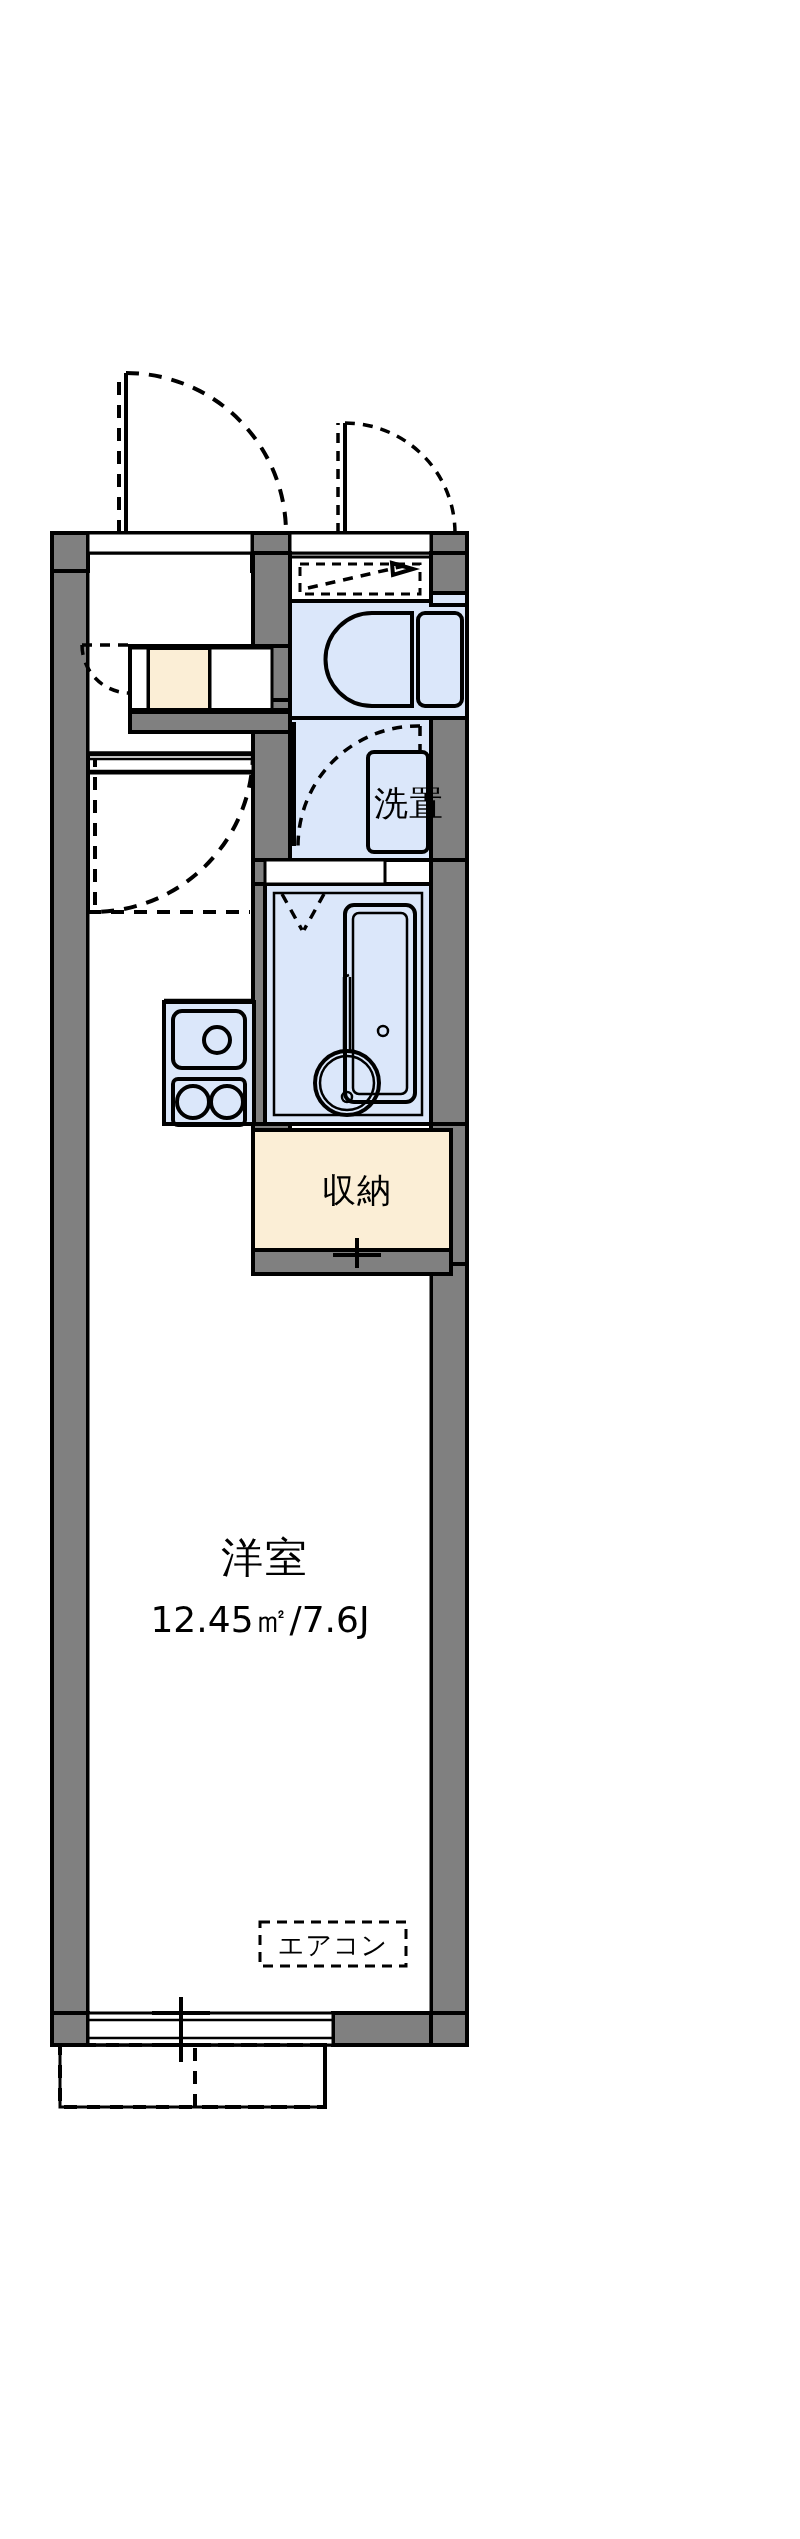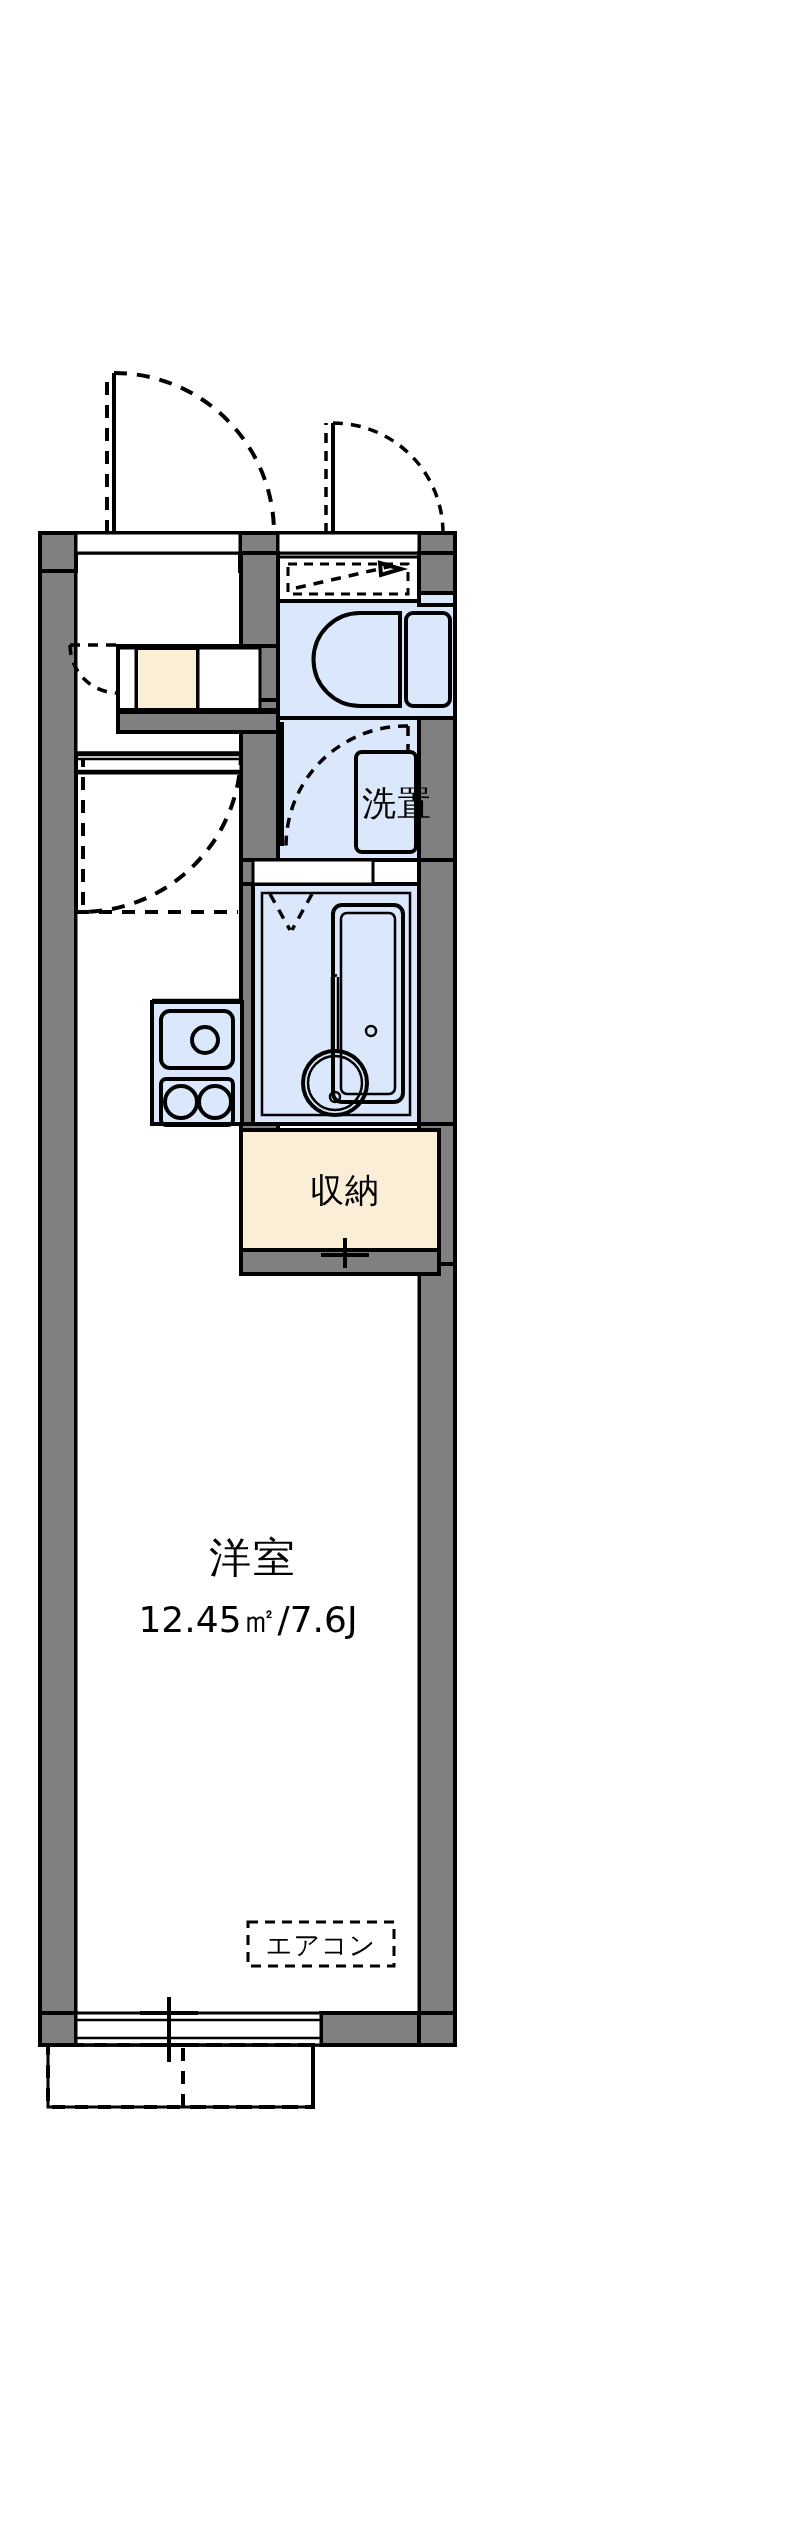--- a/index.html
+++ b/index.html
@@ -9,20 +9,21 @@
   }
   body {
     font-family: "Liberation Sans", sans-serif;
   }
   #plan-root {
     position: relative;
     width: 696px;
     height: 2539px;
     background: #ffffff;
     overflow: hidden;
+    margin-left: 12px;
   }
   svg#floorplan {
     display: block;
     width: 800px;
     height: 2539px;
   }
   .wall      { fill: #808080; stroke: #000000; stroke-width: 4; }
   .room-white{ fill: #ffffff; stroke: #000000; stroke-width: 3; }
   .room-blue { fill: #dbe7fa; stroke: #000000; stroke-width: 4; }
   .room-beige{ fill: #fbeed6; stroke: #000000; stroke-width: 4; }

